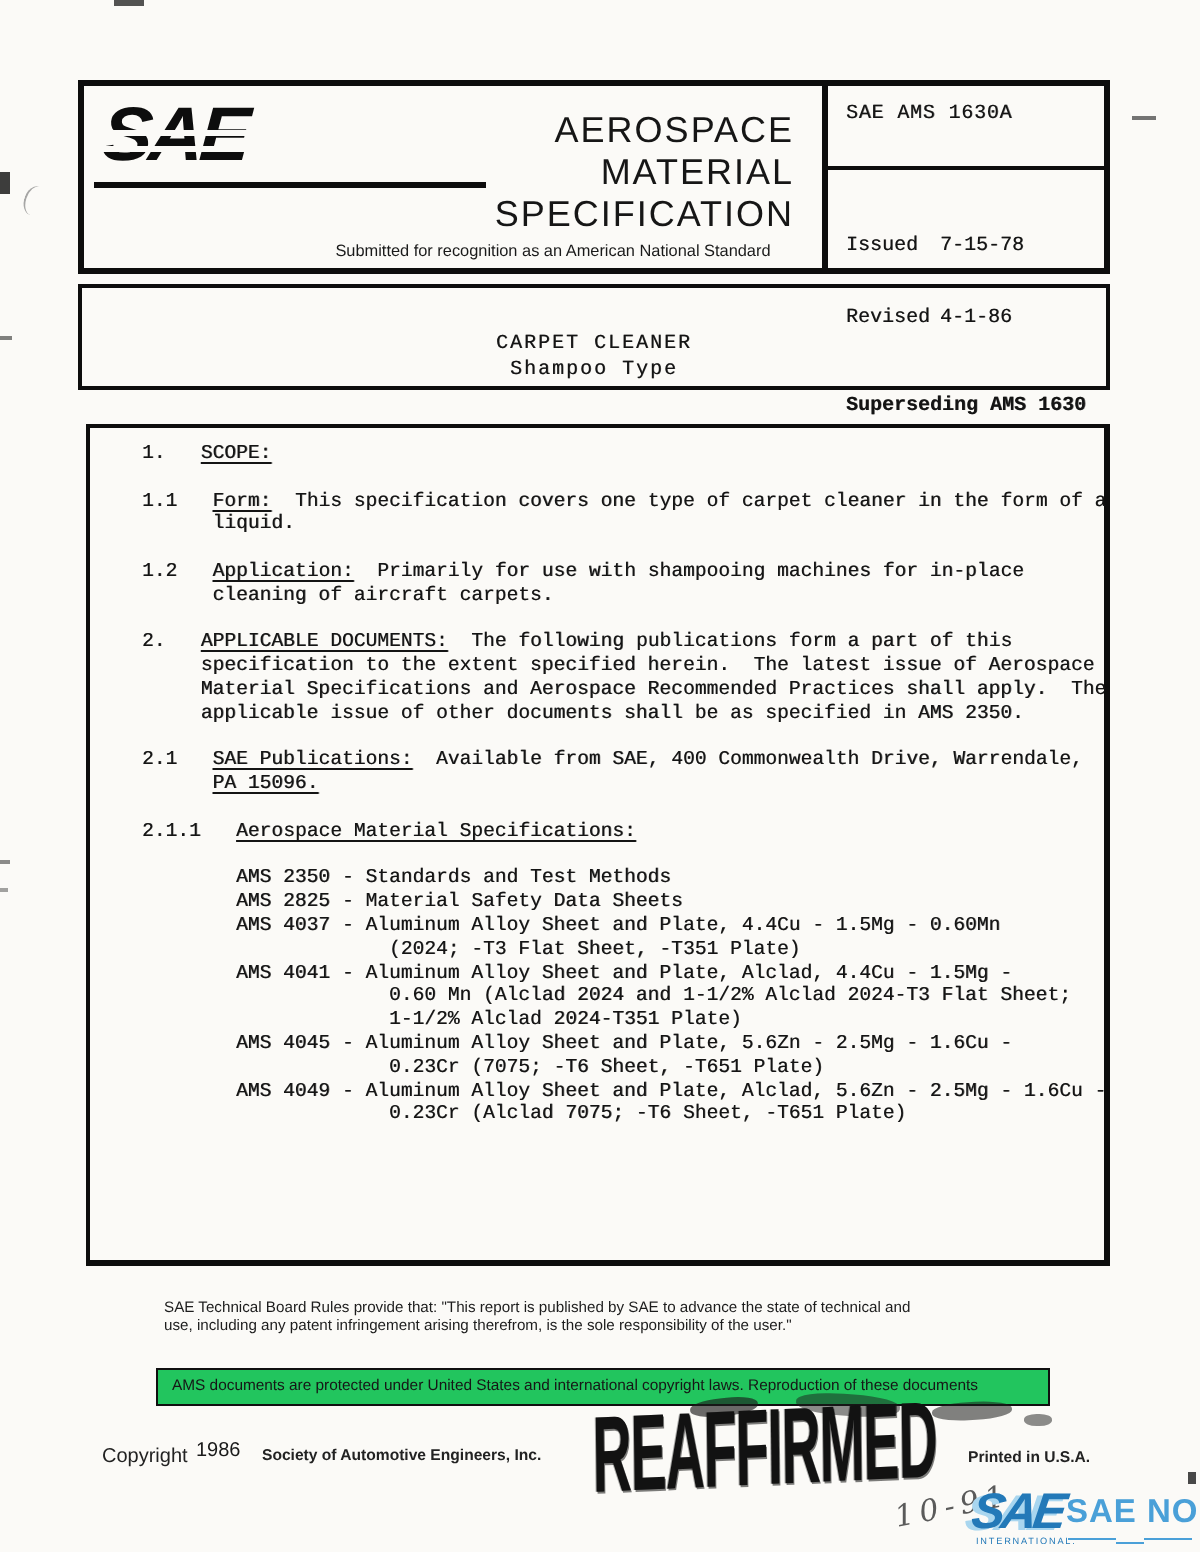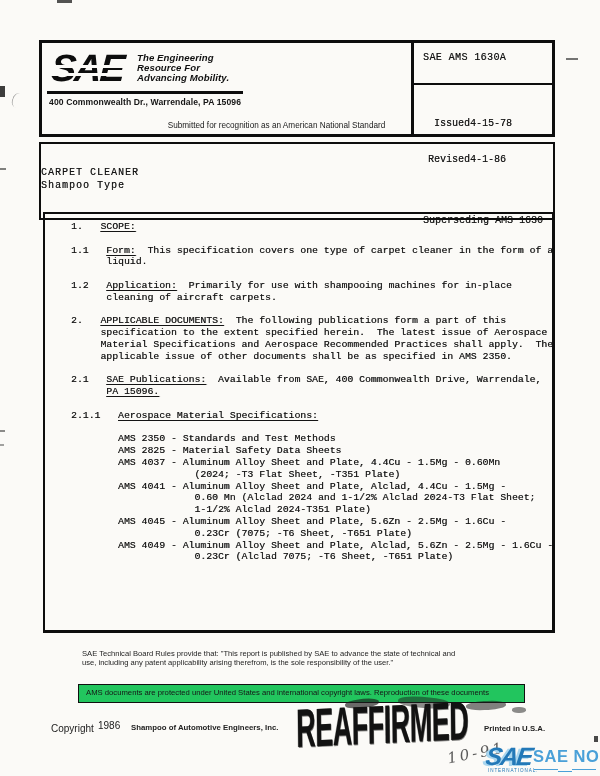--- a/index.html
+++ b/index.html
@@ -43,27 +43,27 @@
   }
   .doc-col{
     position:absolute; left:369px; top:0; bottom:0; right:0;
     border-left:3px solid #0d0d0d;
   }
   .doc-number{
     height:42px; border-bottom:2.5px solid #0d0d0d; box-sizing:border-box;
     padding:9px 0 0 9px; font-size:10px; letter-spacing:0.4px; white-space:pre;
   }
   .doc-meta{ padding:9px 0 0 9px; font-size:10px; line-height:12px; white-space:pre; }
-  .doc-meta .lab{ display:inline-block; width:47px;text-align:right; }
-  .superseding{ margin-top:25px; white-space:nowrap; }
+  .doc-meta .lab{ display:inline-block; width:47px; }
+  .superseding{ margin-top:8px; white-space:nowrap;font-weight:bold; }
 
   
   .title-box{
-    position:absolute; left:39px; top:142px; width:516px; height:78px;
-    border:2.5px solid #0d0d0d; box-sizing:border-box; 
+    position:absolute; left:39px; top:142px; width:516px; height:53px;
+    border:2.5px solid #0d0d0d; box-sizing:border-box; text-align:center;
     padding-top:22px; font-size:10px; line-height:13px; letter-spacing:1px;
   }
 
   
   .body-box{
     position:absolute; left:43px; top:212px; width:512px; height:421px;
     border:2px solid #0d0d0d; border-right-width:3px; border-bottom-width:3px;
     box-sizing:border-box;
   }
   #body-lines{
@@ -153,58 +153,57 @@
   <div class="art art-dashl1"></div>
   <div class="art art-dashl2"></div>
   <div class="art art-dotbr"></div>
 
   <div class="header-box">
     <div class="sae-logo">
       <span>SAE</span>
       <span class="stripe s1"></span>
       <span class="stripe s2"></span>
     </div>
-    <div class="logo-tagline" id="tagline">
-        <div>The Engineering</div>
-        <div>Resource For</div>
-        <div>Advancing Mobility.</div>
+    <div class="logo-rule"></div>
+    <div class="doc-type" id="doc-type">
+        <div>AEROSPACE</div>
+        <div>MATERIAL</div>
+        <div>SPECIFICATION</div>
       </div>
-    <div class="logo-rule"></div>
-    <div class="logo-address">400 Commonwealth Dr., Warrendale, PA 15096</div>
     <div class="ansi-note">Submitted for recognition as an American National Standard</div>
     <div class="doc-col">
       <div class="doc-number mono ink">SAE AMS 1630A</div>
       <div class="doc-meta mono ink">
-        <div><span class="lab">Issued</span><span>4-15-78</span></div>
+        <div><span class="lab">Issued</span><span>7-15-78</span></div>
         <div><span class="lab">Revised</span><span>4-1-86</span></div>
         <div class="superseding">Superseding AMS 1630</div>
       </div>
     </div>
   </div>
 
   <div class="title-box mono ink">
     <div>CARPET CLEANER</div>
     <div>Shampoo Type</div>
   </div>
 
   <div class="body-box">
     <div id="body-lines" class="mono ink"><div><span>1.   </span><span class="u">SCOPE:</span></div><div>&nbsp;</div><div><span>1.1   </span><span class="u">Form:</span><span>  This specification covers one type of carpet cleaner in the form of a</span></div><div><span>      liquid.</span></div><div>&nbsp;</div><div><span>1.2   </span><span class="u">Application:</span><span>  Primarily for use with shampooing machines for in-place</span></div><div><span>      cleaning of aircraft carpets.</span></div><div>&nbsp;</div><div><span>2.   </span><span class="u">APPLICABLE DOCUMENTS:</span><span>  The following publications form a part of this</span></div><div><span>     specification to the extent specified herein.  The latest issue of Aerospace</span></div><div><span>     Material Specifications and Aerospace Recommended Practices shall apply.  The</span></div><div><span>     applicable issue of other documents shall be as specified in AMS 2350.</span></div><div>&nbsp;</div><div><span>2.1   </span><span class="u">SAE Publications:</span><span>  Available from SAE, 400 Commonwealth Drive, Warrendale,</span></div><div><span>      </span><span class="u">PA 15096.</span></div><div>&nbsp;</div><div><span>2.1.1   </span><span class="u">Aerospace Material Specifications:</span></div><div>&nbsp;</div><div><span>        AMS 2350 - Standards and Test Methods</span></div><div><span>        AMS 2825 - Material Safety Data Sheets</span></div><div><span>        AMS 4037 - Aluminum Alloy Sheet and Plate, 4.4Cu - 1.5Mg - 0.60Mn</span></div><div><span>                     (2024; -T3 Flat Sheet, -T351 Plate)</span></div><div><span>        AMS 4041 - Aluminum Alloy Sheet and Plate, Alclad, 4.4Cu - 1.5Mg -</span></div><div><span>                     0.60 Mn (Alclad 2024 and 1-1/2% Alclad 2024-T3 Flat Sheet;</span></div><div><span>                     1-1/2% Alclad 2024-T351 Plate)</span></div><div><span>        AMS 4045 - Aluminum Alloy Sheet and Plate, 5.6Zn - 2.5Mg - 1.6Cu -</span></div><div><span>                     0.23Cr (7075; -T6 Sheet, -T651 Plate)</span></div><div><span>        AMS 4049 - Aluminum Alloy Sheet and Plate, Alclad, 5.6Zn - 2.5Mg - 1.6Cu -</span></div><div><span>                     0.23Cr (Alclad 7075; -T6 Sheet, -T651 Plate)</span></div></div>
   </div>
 
   <div id="rules-text">
       <div>SAE Technical Board Rules provide that: "This report is published by SAE to advance the state of technical and</div>
-      <div>use, including any patent applicability arising therefrom, is the sole responsibility of the user."</div>
+      <div>use, including any patent infringement arising therefrom, is the sole responsibility of the user."</div>
     </div>
   <div class="ams-box" id="ams-box">
       <div>AMS documents are protected under United States and international copyright laws. Reproduction of these documents</div>
     </div>
 
   <div class="copyright-word">Copyright</div>
   <div class="copyright-year">1986</div>
-  <div class="copyright-owner">Shampoo of Automotive Engineers, Inc.</div>
+  <div class="copyright-owner">Society of Automotive Engineers, Inc.</div>
   <div class="printed-usa">Printed in U.S.A.</div>
 
   <div class="smudge sm1"></div>
   <div class="smudge sm2"></div>
   <div class="smudge sm3"></div>
   <div class="smudge sm4"></div>
   <div class="stamp">REAFFIRMED</div>
   <div class="handnote">10-91</div>
 
   <div class="wm-logo">SAE</div>

